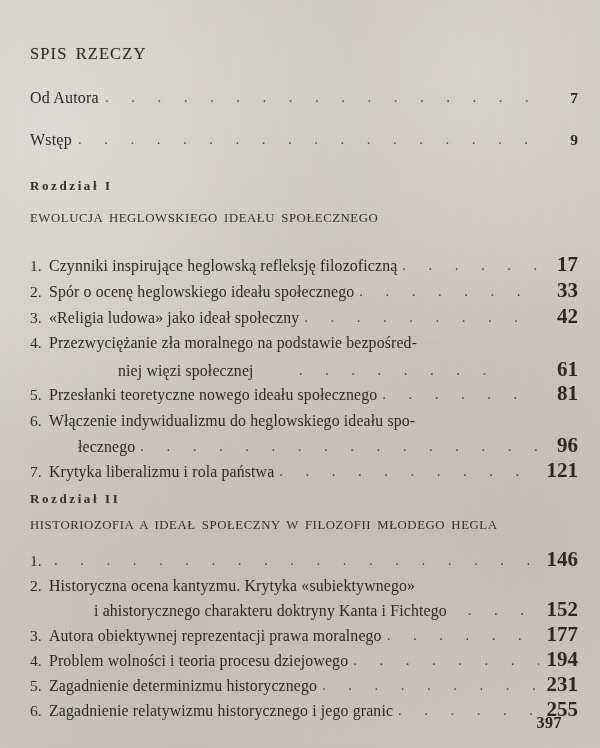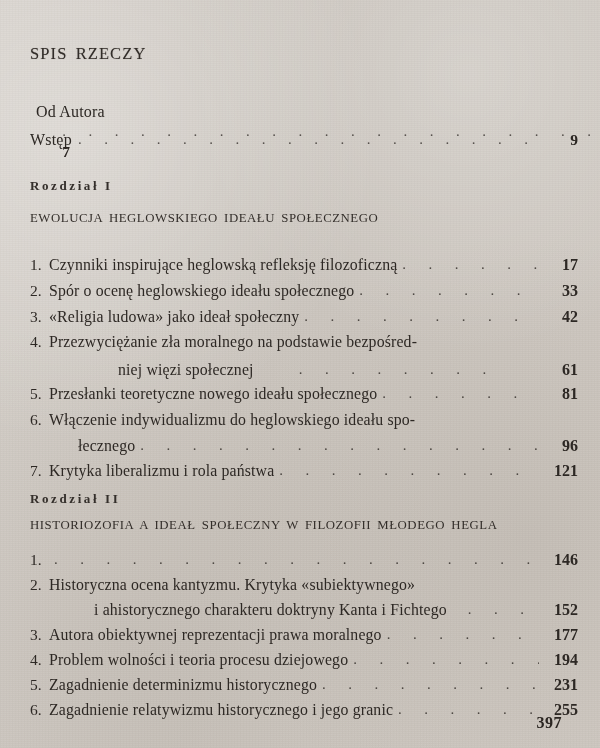--- a/index.html
+++ b/index.html
@@ -141,21 +141,21 @@
     margin: 0 5px;
     font-size: 15px;
     opacity: 0.8;
     position: relative;
     top: -1px;
   }
   .entry .page-no {
     flex: 0 0 auto;
     width: 34px;
     text-align: right;
-    font-size: 16px;
+    font-size: 21px;
     font-weight: 600;
   }
   .entry.cont .indent { flex: 0 0 auto; width: 48px; }
   
   .entry.nolead .leader { visibility: hidden; }
   .entry.nolead .page-no { visibility: hidden; }
 
   .folio {
     position: absolute;
     right: 38px;
@@ -172,21 +172,21 @@
 </head>
 <body>
 
 <div class="page">
   <div class="grain"></div>
 
   <div class="content">
 
     <div class="toc-title">SPIS RZECZY</div>
 
-    <div class="row" style="top:102px;flex-direction:column;">
+    <div class="row" style="top:88px;">
       <span class="label">Od Autora</span>
       <span class="leader" style="letter-spacing: 0px; word-spacing: 0px;">.  .  .  .  .  .  .  .  .  .  .  .  .  .  .  .  .  .  .  .  .  .  .  .  .  .  .  .  .  .  </span>
       <span class="page-no">7</span>
     </div>
 
     <div class="row" style="top:130px;">
       <span class="label">Wstęp</span>
       <span class="leader" style="letter-spacing: 0px; word-spacing: 0px;">.  .  .  .  .  .  .  .  .  .  .  .  .  .  .  .  .  .  .  .  .  .  .  .  .  .  .  .  .  .  </span>
       <span class="page-no">9</span>
     </div>

